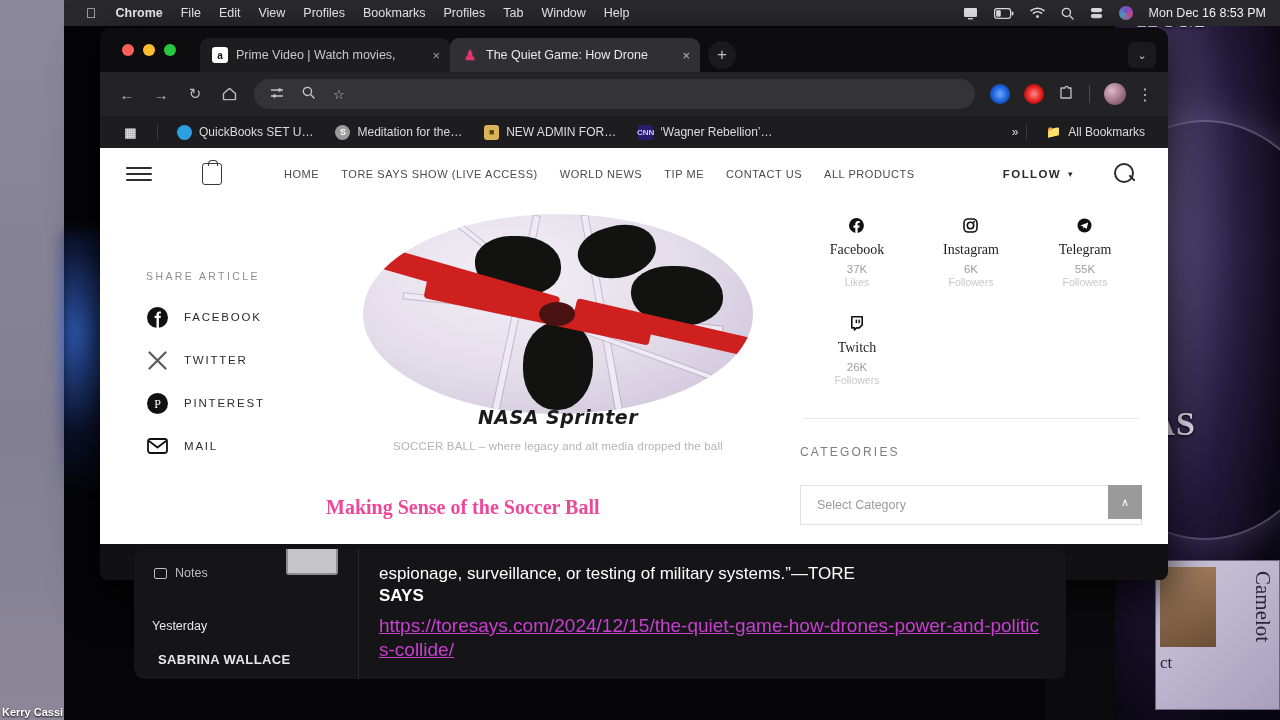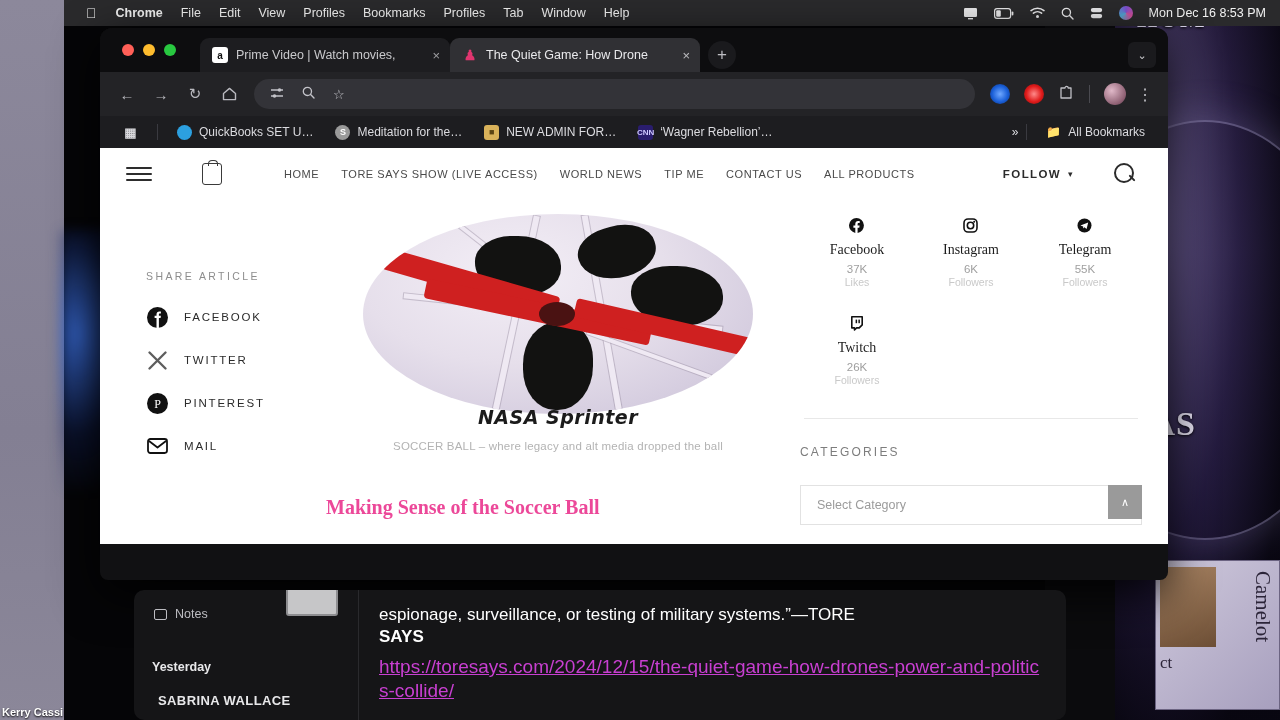--- a/index.html
+++ b/index.html
@@ -243,29 +243,29 @@
   }
   .cat-select .ph { flex:1; padding-left:16px; font-size:12.5px; color:#9b9b9b; }
   .cat-select .arw {
     width:34px; height:34px; background:#9a9a9a; color:#fff;
     display:flex;align-items:center;justify-content:center; font-size:11px;
     position:absolute; right:-1px; top:-1px;
   }
 
   
   .fg-app {
-    position:absolute; left:134px; top:590px; width:932px; height:130px;
+    position:absolute; left:134px; top:549px; width:932px; height:130px;
     background:#151517; border-radius:10px; overflow:hidden;
     display:flex;
   }
   .fg-left { width:225px; border-right:1px solid #2a2a2d; position:relative; color:#e8e8ea; }
   .fg-notes { position:absolute; left:20px; top:17px; font-size:12.5px; color:#bdbdc2;
               display:flex; align-items:center; gap:8px;}
   .fg-notes .nic { width:13px;height:11px;border:1.5px solid #bdbdc2;border-radius:2px; }
-  .fg-yest { position:absolute; left:18px; top:70px; font-size:12.5px; font-weight:700; }
+  .fg-yest { position:absolute; left:18px; top:70px; font-size:12.5px; font-weight:400; }
   .fg-name { position:absolute; left:24px; top:103px; font-size:13px; font-weight:700; letter-spacing:.4px;}
   .fg-thumb { position:absolute; left:152px; top:-6px; width:52px; height:32px;
               background:#c6c6c8; border:2px solid #8d8d90; border-radius:3px; }
   .fg-right { flex:1; padding:14px 18px 0 20px; color:#fff; }
   .fg-quote { font-size:17px; line-height:1.32; }
   .fg-says { font-size:17px; font-weight:700; line-height:1.32; }
   .fg-link { margin-top:6px; font-size:19px; color:#c83fd1; text-decoration:underline;
              line-height:1.28; word-break:break-all; }
 
   .kerry { position:absolute; left:2px; bottom:2px; color:#fff; font-size:11px; font-weight:700;

